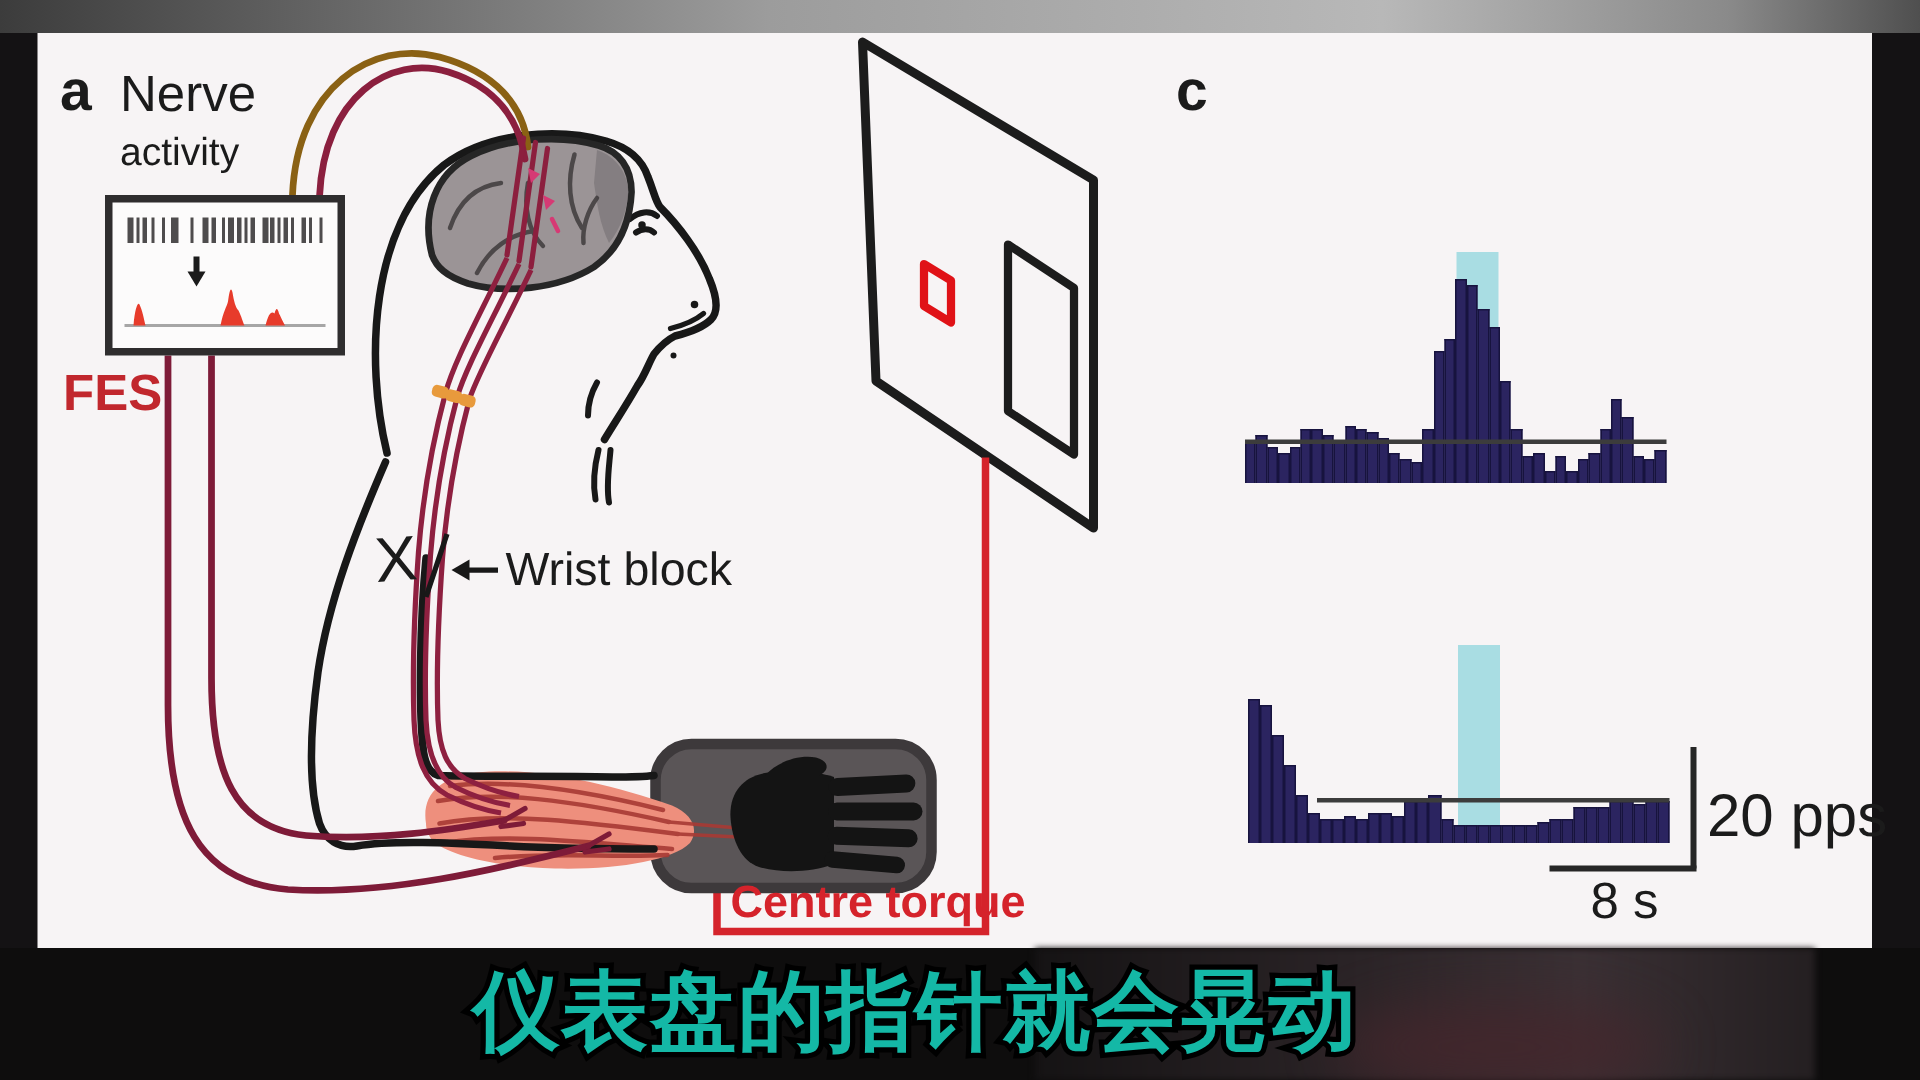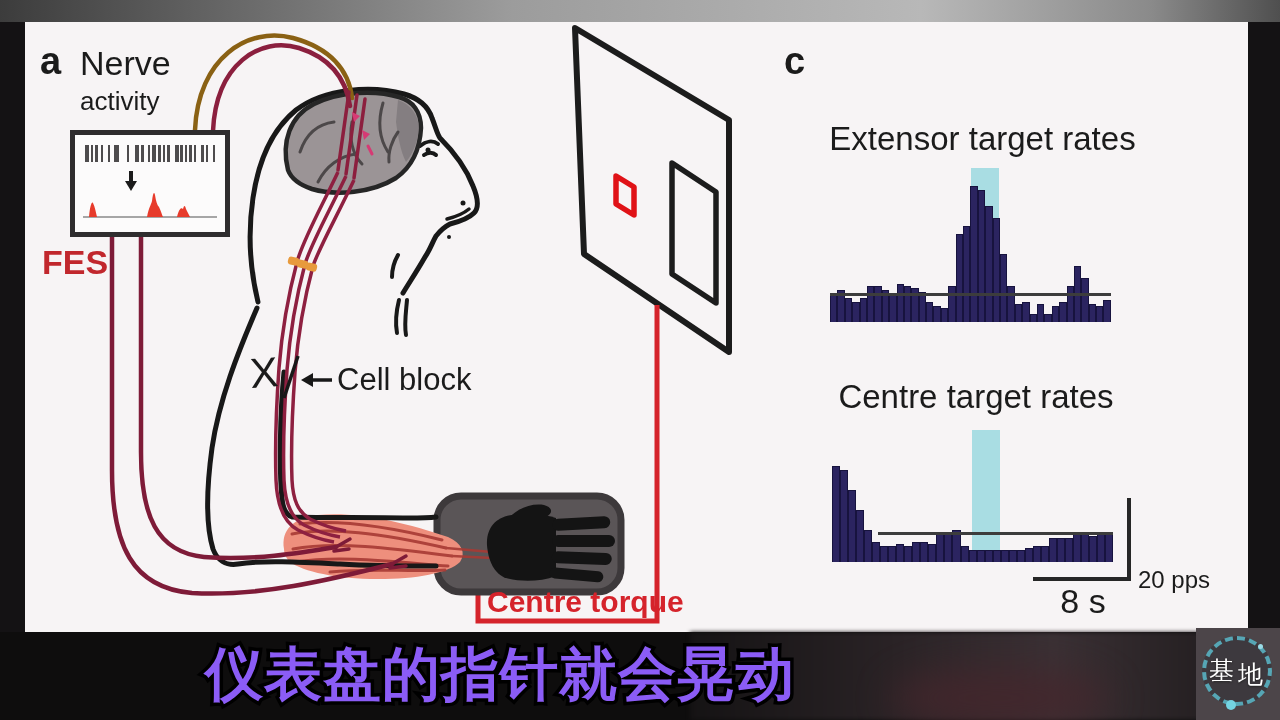--- a/index.html
+++ b/index.html
@@ -10,22 +10,22 @@
           background:linear-gradient(to right,#3c3c3c,#9c9c9c 40%,#b8b8b8 72%,#8a8a8a 90%,#4f4f4f);}
   
   #paper{position:absolute;left:25px;top:22px;width:1223px;height:610px;background:#f7f4f5;}
   
   #bottomband{position:absolute;left:0;top:632px;width:1280px;height:88px;background:#0e0d0d;}
   #bottomband .blob1{position:absolute;left:690px;top:0;width:520px;height:88px;
       background:linear-gradient(to right,#151314,#2a2326 40%,#3a3034 70%,#241f21);filter:blur(2px);}
   #bottomband .blob2{position:absolute;left:890px;top:36px;width:220px;height:60px;border-radius:50%;
       background:#45262c;filter:blur(18px);opacity:.8;}
   
-  #subtitle{position:absolute;left:205px;top:636px;width:700px;text-align:left;
-      font-size:58px;font-weight:bold;color:#8b5cf6;letter-spacing:1px;
+  #subtitle{position:absolute;left:205px;top:636px;width:700px;text-align:right;
+      font-size:58px;font-weight:bold;color:#14b8a6;letter-spacing:1px;
       -webkit-text-stroke:7px #000;paint-order:stroke fill;
       text-shadow:0 0 2px #000,2px 2px 0 #000,-2px 2px 0 #000,2px -2px 0 #000,-2px -2px 0 #000;}
   
   #logo{position:absolute;left:1196px;top:628px;width:84px;height:92px;background:#4c4549;}
   #logo .ring{position:absolute;left:6px;top:8px;width:62px;height:62px;border:4px dashed #58b8c8;
       border-radius:50%;opacity:.85;background:rgba(28,30,36,.35);}
   #logo .dot{position:absolute;left:30px;top:72px;width:10px;height:10px;border-radius:50%;background:#74d4e2;}
   #logo .spark{position:absolute;left:62px;top:16px;width:5px;height:5px;border-radius:50%;background:#9adbe6;}
   #logo .txt{position:absolute;left:0;top:26px;width:84px;text-align:center;color:#fff;
       font-family:"DejaVu Serif",serif;font-size:25px;letter-spacing:4px;text-shadow:0 1px 2px #222;}
@@ -198,25 +198,23 @@
         <path d="M 102,82 C 104,74 106,72 108,74 C 109,70 110,70 111,74 C 113,78 114,80 115,82 Z"></path>
       </g>
     </svg>
   </div>
 
   <div class="lbl bold" style="left:40px;top:42px;font-size:38px;">a</div>
   <div class="lbl" style="left:80px;top:46px;font-size:34px;">Nerve</div>
   <div class="lbl" style="left:80px;top:88px;font-size:26px;">activity</div>
   <div class="lbl bold red" style="left:42px;top:245px;font-size:34px;">FES</div>
   <div class="lbl" style="left:250px;top:352px;font-size:42px;transform:rotate(-4deg);">X</div>
-  <div class="lbl" style="left:337px;top:364px;font-size:31px;">Cell block</div>
+  <div class="lbl" style="left:337px;top:364px;font-size:31px;">Wrist block</div>
   <div class="lbl bold" style="left:487px;top:587px;font-size:30px;color:#d5232b;">Centre torque</div>
   <div class="lbl bold" style="left:784px;top:42px;font-size:38px;">c</div>
-  <div class="lbl" style="left:800px;top:122px;width:365px;text-align:center;font-size:33px;">Extensor target rates</div>
-  <div class="lbl" style="left:795px;top:380px;width:362px;text-align:center;font-size:33px;">Centre target rates</div>
 
   <div id="chart0" class="chart">
       <div class="band" style="left: 50.2%; width: 10%; bottom: 0px; height: 96.25%;"></div>
       <div class="bars">
         <div class="bar" style="height: 17.5%;"></div>
         <div class="bar" style="height: 20%;"></div>
         <div class="bar" style="height: 15%;"></div>
         <div class="bar" style="height: 12.5%;"></div>
         <div class="bar" style="height: 15%;"></div>
         <div class="bar" style="height: 22.5%;"></div>
@@ -292,27 +290,21 @@
         <div class="bar" style="height: 17.5%;"></div>
         <div class="bar" style="height: 16.25%;"></div>
         <div class="bar" style="height: 17.5%;"></div>
         <div class="bar" style="height: 17.5%;"></div>
       </div>
       <div class="refline" style="left: 16.5%; right: 0%; bottom: 16.875%;"></div>
     </div>
 
   <div id="scale-v"></div>
   <div id="scale-h"></div>
-  <div class="lbl" style="left:1138px;top:524px;font-size:24px;margin-top:44px;">20 pps</div>
+  <div class="lbl" style="left:1138px;top:524px;font-size:40px;">20 pps</div>
   <div class="lbl" style="left:1035px;top:584px;width:96px;text-align:center;font-size:34px;">8 s</div>
 
   <div id="bottomband">
     <div class="blob1"></div>
     <div class="blob2"></div>
   </div>
   <div id="subtitle">仪表盘的指针就会晃动</div>
-  <div id="logo">
-    <div class="ring"></div>
-    <div class="spark"></div>
-    <div class="txt"><span>基</span><span>地</span></div>
-    <div class="dot"></div>
-  </div>
 </div>
 
 </body></html>

